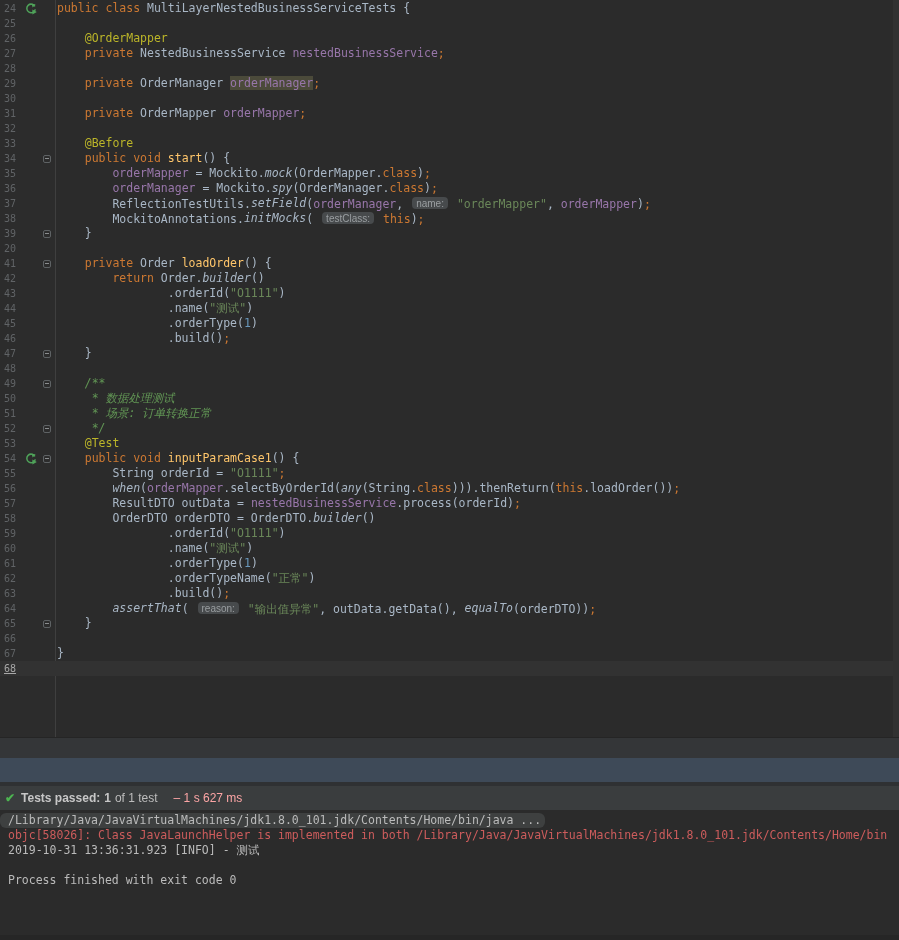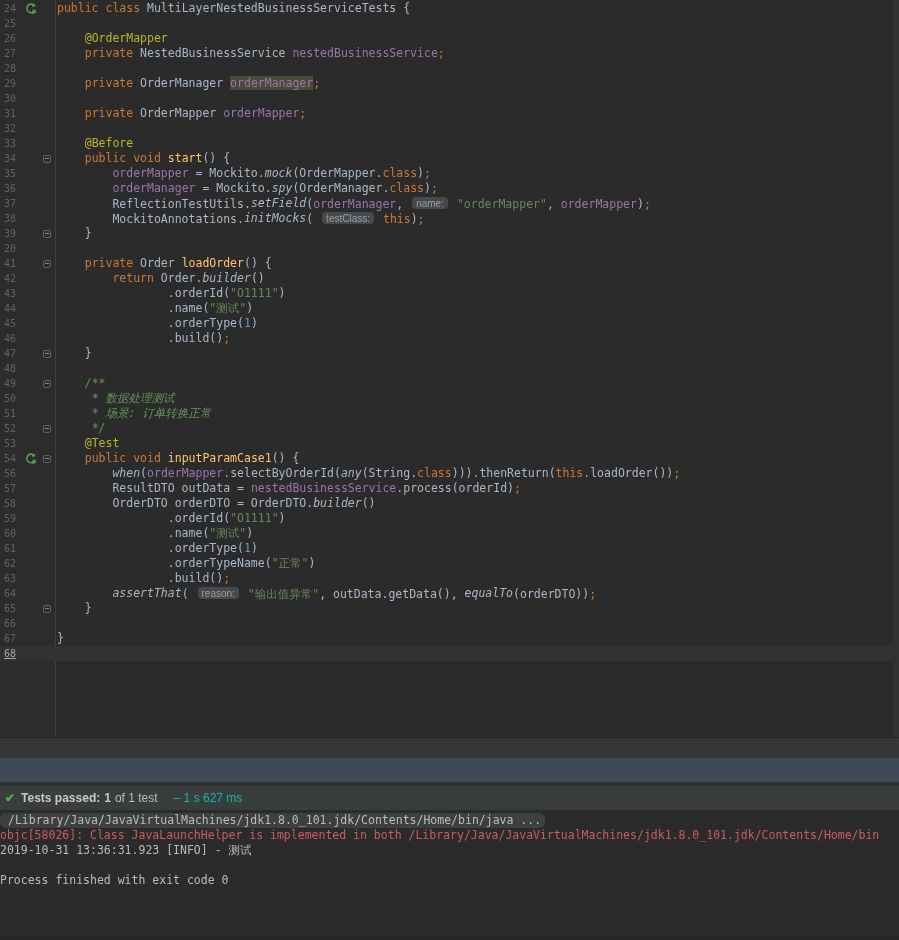--- a/index.html
+++ b/index.html
@@ -76,31 +76,31 @@
     background:var(--panel-bg);
     display:flex;align-items:center;
     font-size:12px;color:#bdbdbd;
   }
   .status-check{
     color:var(--check-green);font-weight:bold;font-size:12px;
     margin:0 6px 0 5px;
   }
   .status-bar .b{font-weight:bold;color:#c7c7c7;margin-right:4px;}
   .status-bar .n{color:#bdbdbd;margin-right:16px;}
-  .status-bar .dim{color:#14b8a6;}
+  .status-bar .dim{color:#fca5a5;}
   
   .console{
     position:absolute;top:810px;left:0;width:899px;height:125px;
     background:var(--console-bg);
     font-family:"DejaVu Sans Mono","Liberation Mono",monospace;
     font-size:11.5px;line-height:15px;
     padding-top:3px;box-sizing:border-box;
     overflow:hidden;white-space:pre;
   }
-  .console .cline{height:15px;padding-left:0;color:var(--console-text);}
+  .console .cline{height:15px;padding-left:8px;color:var(--console-text);}
   .console .cline.cmd{padding-left:0;}
   .console .cline.cmd span{
     display:inline-block;background:#3e4040;padding-left:8px;padding-right:4px;color:#bbbbbb;border-radius:6px;
   }
   .console .cline.stderr{color:var(--stderr-red);}
   .bottom-strip{
     position:absolute;top:935px;left:0;width:899px;height:5px;background:#262626;
   }
 </style>
 </head>
@@ -141,20 +141,21 @@
       <div class="row"><span class="ln">49</span><span class="icon-slot"></span><span class="fold-slot"><i class="fold-box"></i></span><span class="code"><span class="tk-def">    </span><span class="tk-comment">/**</span></span></div>
       <div class="row"><span class="ln">50</span><span class="icon-slot"></span><span class="fold-slot"></span><span class="code"><span class="tk-def">     </span><span class="tk-comment">* 数据处理测试</span></span></div>
       <div class="row"><span class="ln">51</span><span class="icon-slot"></span><span class="fold-slot"></span><span class="code"><span class="tk-def">     </span><span class="tk-comment">* 场景: 订单转换正常</span></span></div>
       <div class="row"><span class="ln">52</span><span class="icon-slot"></span><span class="fold-slot"><i class="fold-box"></i></span><span class="code"><span class="tk-def">     </span><span class="tk-comment">*/</span></span></div>
       <div class="row"><span class="ln">53</span><span class="icon-slot"></span><span class="fold-slot"></span><span class="code"><span class="tk-def">    </span><span class="tk-ann">@Test</span></span></div>
       <div class="row"><span class="ln">54</span><span class="icon-slot"><svg width="12" height="12" viewBox="0 0 12 12">
             <path d="M9.9 3.4 A4.3 4.3 0 1 0 10.3 6.4" fill="none" stroke="#4fa35a" stroke-width="1.5"></path>
             <path d="M6.6 0.4 L10.6 1.6 L7.6 4.4 Z" fill="#4fa35a"></path>
             <path d="M7.4 6.6 L11.8 9.1 L7.4 11.6 Z" fill="#4fa35a"></path>
           </svg></span><span class="fold-slot"><i class="fold-box"></i></span><span class="code"><span class="tk-def">    </span><span class="tk-kw">public void </span><span class="tk-mdecl">inputParamCase1</span><span class="tk-def">() {</span></span></div>
+      <div class="row"><span class="ln">55</span><span class="icon-slot"></span><span class="fold-slot"></span><span class="code"><span class="tk-def">        String orderId = </span><span class="tk-str">"O1111"</span><span class="tk-kw">;</span></span></div>
       <div class="row"><span class="ln">56</span><span class="icon-slot"></span><span class="fold-slot"></span><span class="code"><span class="tk-def">        </span><span class="tk-it">when</span><span class="tk-def">(</span><span class="tk-field">orderMapper</span><span class="tk-def">.selectByOrderId(</span><span class="tk-it">any</span><span class="tk-def">(String.</span><span class="tk-kw">class</span><span class="tk-def">))).thenReturn(</span><span class="tk-kw">this</span><span class="tk-def">.loadOrder())</span><span class="tk-kw">;</span></span></div>
       <div class="row"><span class="ln">57</span><span class="icon-slot"></span><span class="fold-slot"></span><span class="code"><span class="tk-def">        ResultDTO outData = </span><span class="tk-field">nestedBusinessService</span><span class="tk-def">.process(orderId)</span><span class="tk-kw">;</span></span></div>
       <div class="row"><span class="ln">58</span><span class="icon-slot"></span><span class="fold-slot"></span><span class="code"><span class="tk-def">        OrderDTO orderDTO = OrderDTO.</span><span class="tk-it">builder</span><span class="tk-def">()</span></span></div>
       <div class="row"><span class="ln">59</span><span class="icon-slot"></span><span class="fold-slot"></span><span class="code"><span class="tk-def">                .orderId(</span><span class="tk-str">"O1111"</span><span class="tk-def">)</span></span></div>
       <div class="row"><span class="ln">60</span><span class="icon-slot"></span><span class="fold-slot"></span><span class="code"><span class="tk-def">                .name(</span><span class="tk-str">"测试"</span><span class="tk-def">)</span></span></div>
       <div class="row"><span class="ln">61</span><span class="icon-slot"></span><span class="fold-slot"></span><span class="code"><span class="tk-def">                .orderType(</span><span class="tk-num">1</span><span class="tk-def">)</span></span></div>
       <div class="row"><span class="ln">62</span><span class="icon-slot"></span><span class="fold-slot"></span><span class="code"><span class="tk-def">                .orderTypeName(</span><span class="tk-str">"正常"</span><span class="tk-def">)</span></span></div>
       <div class="row"><span class="ln">63</span><span class="icon-slot"></span><span class="fold-slot"></span><span class="code"><span class="tk-def">                .build()</span><span class="tk-kw">;</span></span></div>
       <div class="row"><span class="ln">64</span><span class="icon-slot"></span><span class="fold-slot"></span><span class="code"><span class="tk-def">        </span><span class="tk-it">assertThat</span><span class="tk-def">( </span><span class="tk-hint">reason:</span><span class="tk-def"> </span><span class="tk-str">"输出值异常"</span><span class="tk-def">, outData.getData(), </span><span class="tk-it">equalTo</span><span class="tk-def">(orderDTO))</span><span class="tk-kw">;</span></span></div>
       <div class="row"><span class="ln">65</span><span class="icon-slot"></span><span class="fold-slot"><i class="fold-box"></i></span><span class="code"><span class="tk-def">    }</span></span></div>

